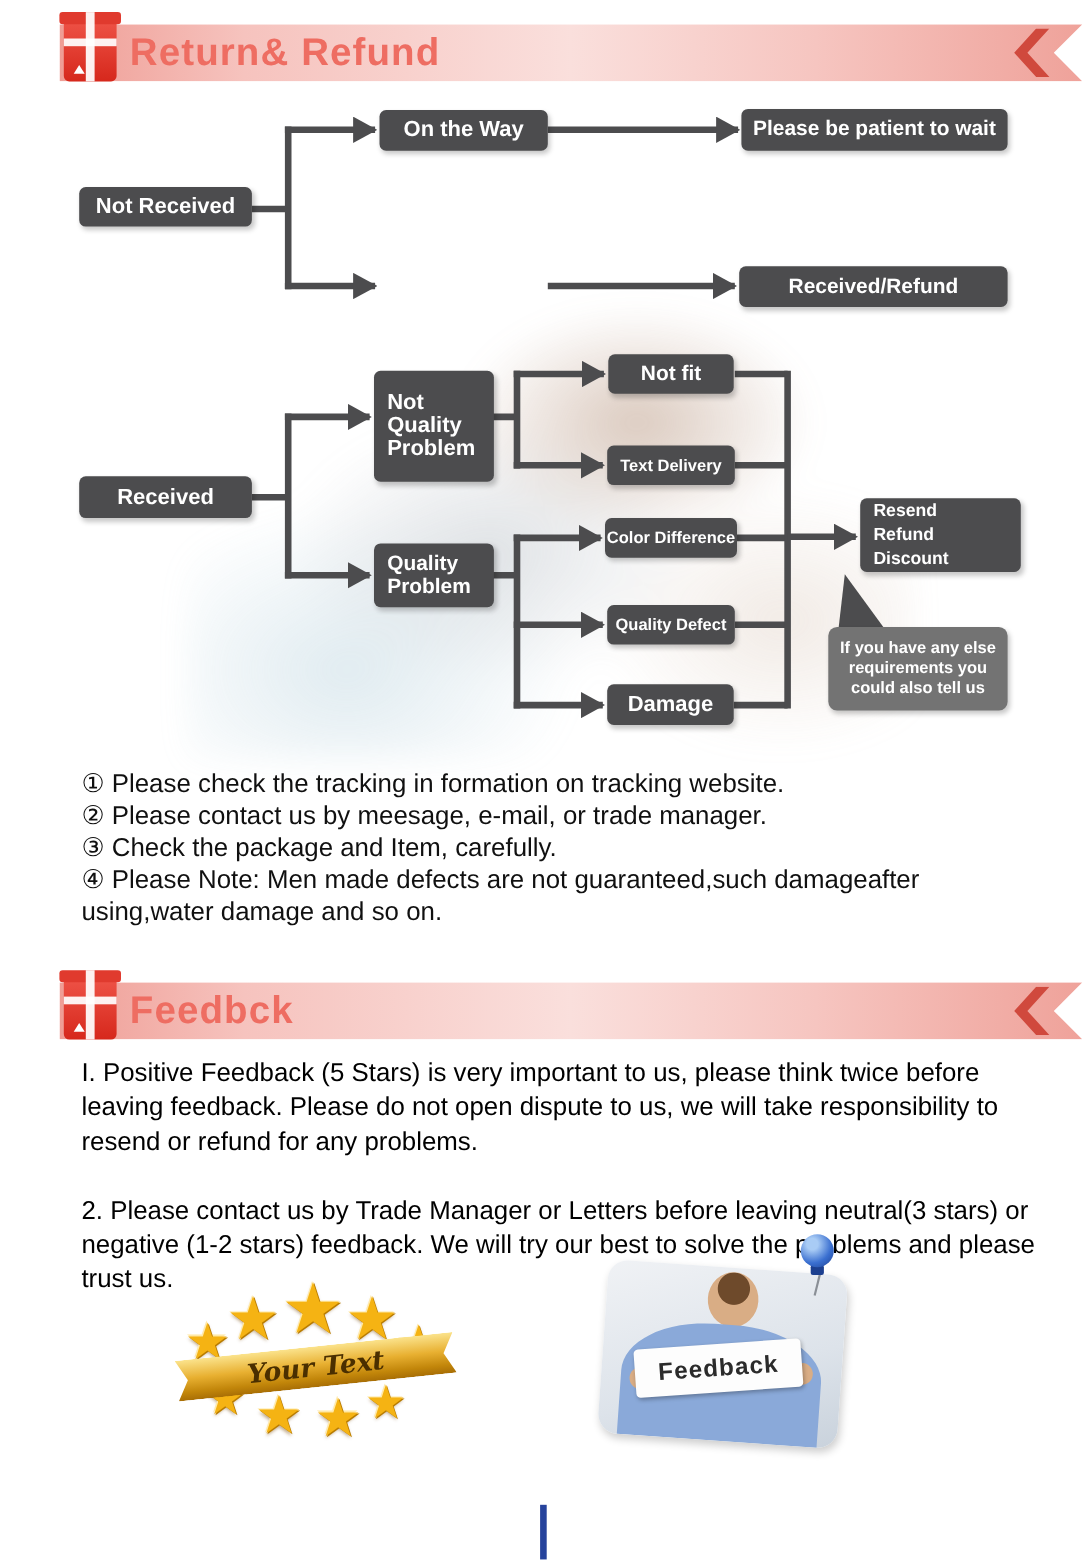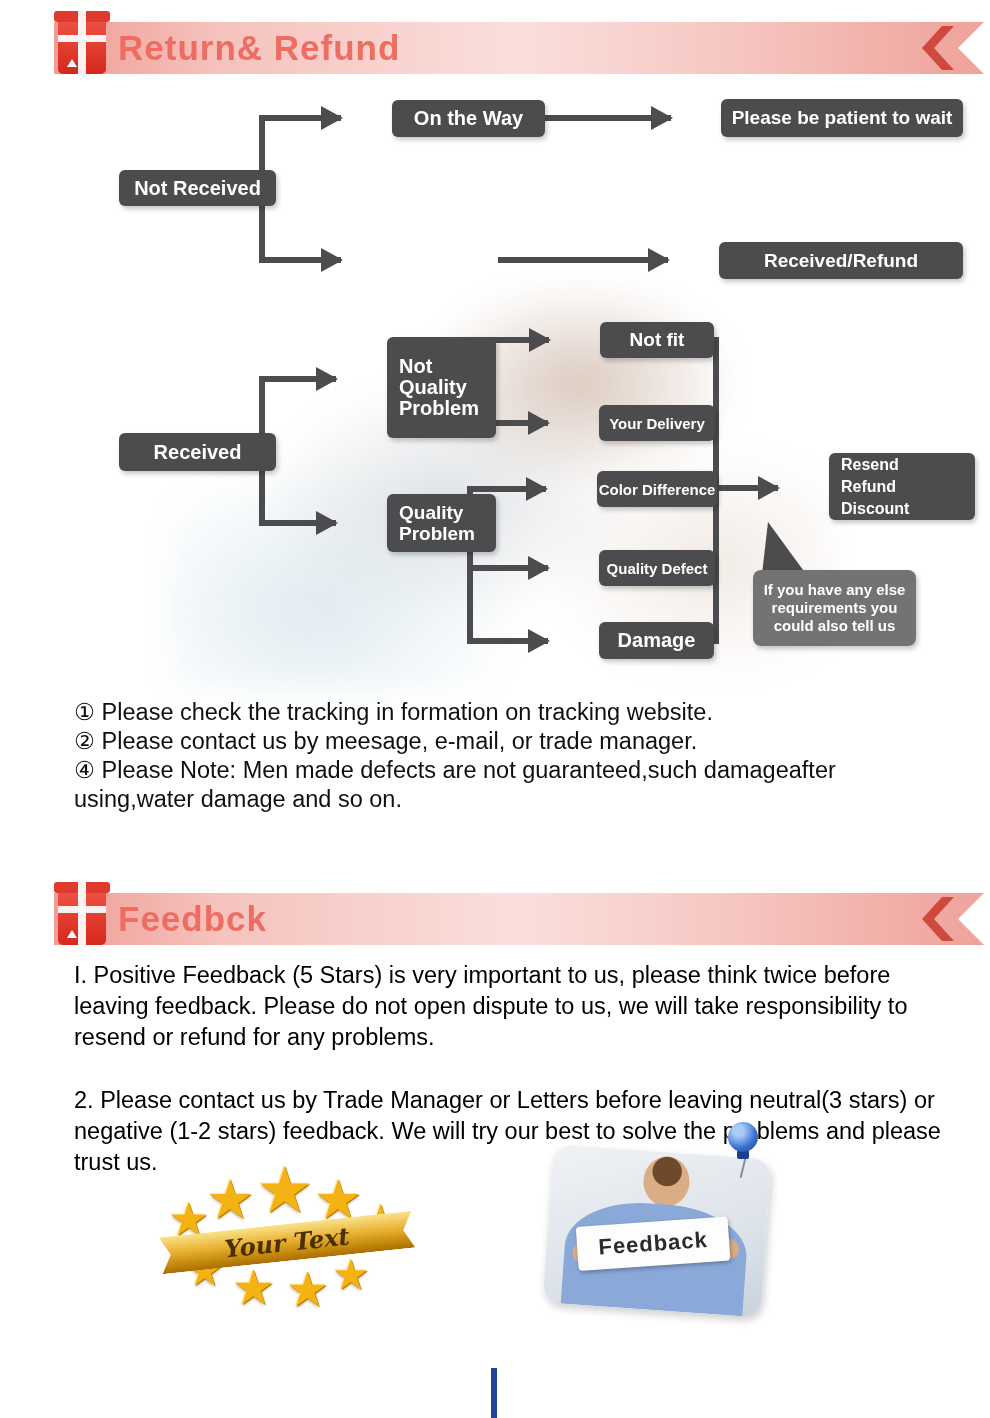--- a/index.html
+++ b/index.html
@@ -25,21 +25,21 @@
   
   .flow-bg{position:absolute;left:170px;top:240px;width:660px;height:450px;filter:blur(14px);opacity:.55;
      background:
        radial-gradient(ellipse 230px 150px at 62% 32%, rgba(166,124,96,.75), rgba(166,124,96,0) 70%),
        radial-gradient(ellipse 260px 170px at 42% 58%, rgba(150,160,170,.55), rgba(150,160,170,0) 72%),
        radial-gradient(ellipse 280px 200px at 22% 82%, rgba(168,200,214,.65), rgba(168,200,214,0) 75%),
        radial-gradient(ellipse 240px 170px at 82% 72%, rgba(205,180,160,.5), rgba(205,180,160,0) 70%);}
   .connectors{position:absolute;left:0;top:0;z-index:1;}
   .node{position:absolute;z-index:2;background:#4c4c4e;color:#fff;border-radius:6px;
      display:flex;align-items:center;justify-content:center;font-weight:bold;text-align:center;
-     white-space:pre-line;box-shadow:2px 3px 5px rgba(0,0,0,.22);margin-left:47px;}
+     white-space:pre-line;box-shadow:2px 3px 5px rgba(0,0,0,.22);}
   .node.left{justify-content:flex-start;text-align:left;padding-left:12px;}
   .bubble{position:absolute;z-index:2;background:#737373;color:#fff;border-radius:8px;
      display:flex;align-items:center;justify-content:center;text-align:center;
      font-weight:bold;box-shadow:2px 3px 5px rgba(0,0,0,.22);}
 
   
   .notes{position:absolute;left:74px;top:698px;width:874px;font-size:23.5px;line-height:29px;color:#101010;}
   .notes div{margin:0;}
   .paras{position:absolute;left:74px;top:960px;width:872px;font-size:23.5px;line-height:31px;color:#000000;}
   .paras p{margin:0 0 32px 0;}
@@ -143,35 +143,36 @@
 
   <div class="node" style="left:345px;top:100px;width:153px;height:37px;font-size:20px;">On the Way</div>
   <div class="node" style="left:674px;top:99px;width:242px;height:38px;font-size:19px;">Please be patient to wait</div>
   <div class="node" style="left:72px;top:170px;width:157px;height:36px;font-size:20px;">Not Received</div>
   <div class="node" style="left:672px;top:242px;width:244px;height:37px;font-size:19px;">Received/Refund</div>
 
   <div class="node" style="left:553px;top:322px;width:114px;height:36px;font-size:19px;">Not fit</div>
   <div class="node left" style="left:340px;top:337px;width:97px;height:101px;font-size:20px;line-height:21px;">Not
 Quality
 Problem</div>
-  <div class="node" style="left:552px;top:405px;width:116px;height:36px;font-size:15px;">Your Delivery</div>
+  <div class="node" style="left:552px;top:405px;width:116px;height:36px;font-size:15px;">Text Delivery</div>
   <div class="node" style="left:72px;top:433px;width:157px;height:38px;font-size:20px;">Received</div>
   <div class="node" style="left:550px;top:471px;width:120px;height:36px;font-size:15px;">Color Difference</div>
   <div class="node left" style="left:340px;top:494px;width:97px;height:58px;font-size:19px;line-height:21px;">Quality
 Problem</div>
   <div class="node" style="left:552px;top:550px;width:116px;height:36px;font-size:15px;">Quality Defect</div>
   <div class="node" style="left:552px;top:622px;width:115px;height:37px;font-size:20px;">Damage</div>
   <div class="node left" style="left:782px;top:453px;width:134px;height:67px;font-size:16px;line-height:22px;">Resend
 Refund
 Discount</div>
   <div class="bubble" style="left:753px;top:570px;width:163px;height:76px;font-size:15px;line-height:18px;padding:4px 8px;box-sizing:border-box;">If you have any else requirements you could also tell us</div>
 
   <div class="notes">
     <div>① Please check the tracking in formation on tracking website.</div>
     <div>② Please contact us by meesage, e-mail, or trade manager.</div>
+    <div>③ Check the package and Item, carefully.</div>
     <div>④ Please Note: Men made defects are not guaranteed,such damageafter using,water damage and so on.</div>
   </div>
 
   <div class="banner" style="top:885px;">
     <div class="strip"></div>
     <svg class="chev" viewBox="0 0 44 44">
       <polygon points="26,0 6,22 26,44 38,44 18,22 38,0" fill="#d0493d"></polygon>
     </svg>
     <div class="gift">
       <span class="lid"></span>

